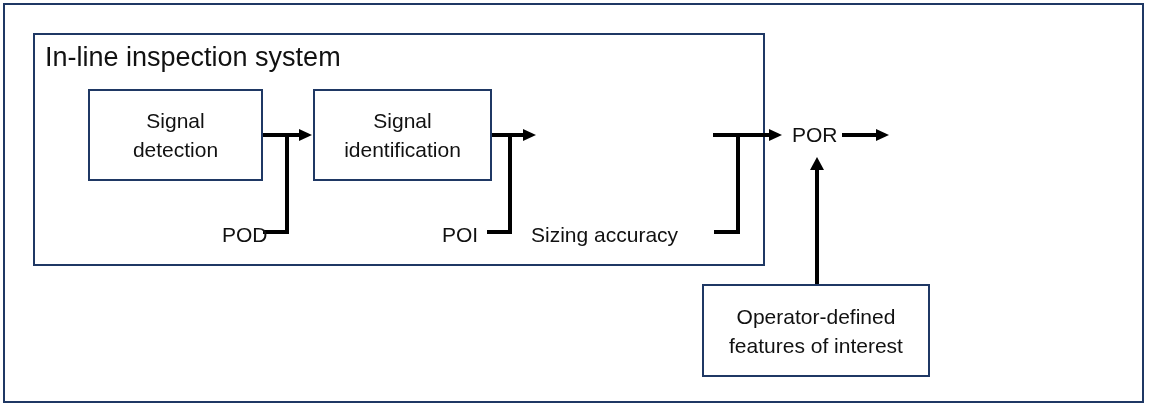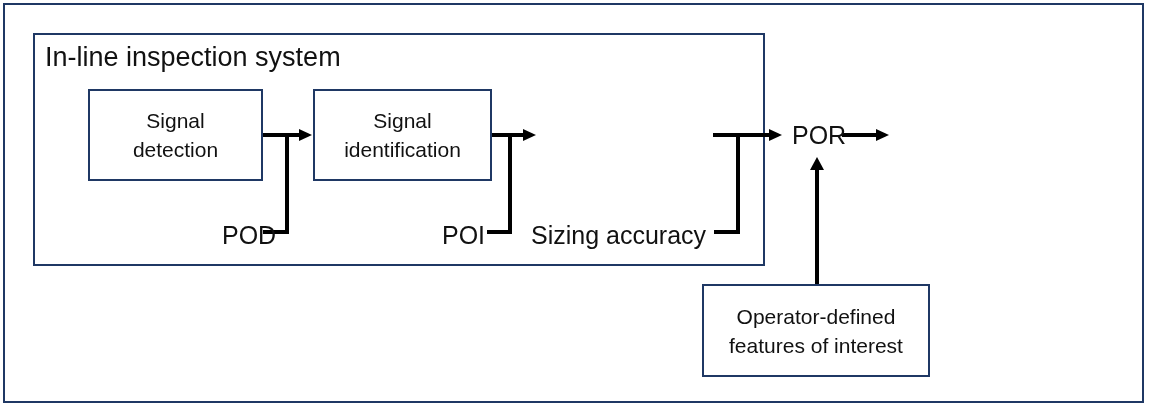--- a/index.html
+++ b/index.html
@@ -28,21 +28,21 @@
     border:2px solid var(--border);
     background:var(--bg);
     box-sizing:border-box;
     display:flex;align-items:center;justify-content:center;
     text-align:center;
     font-size:21px;line-height:29px;
     white-space:pre-line;
   }
   .floating-label{
     position:absolute;
-    font-size:25px;line-height:26px;
+    font-size:21px;line-height:26px;
     white-space:nowrap;
   }
   .container-label{
     position:absolute;
     left:10px;top:9px;
     font-size:27px;line-height:26px;
     white-space:nowrap;
   }
   .hline,.vline{position:absolute;background:var(--arrow);}
   .hline{height:4px;}

